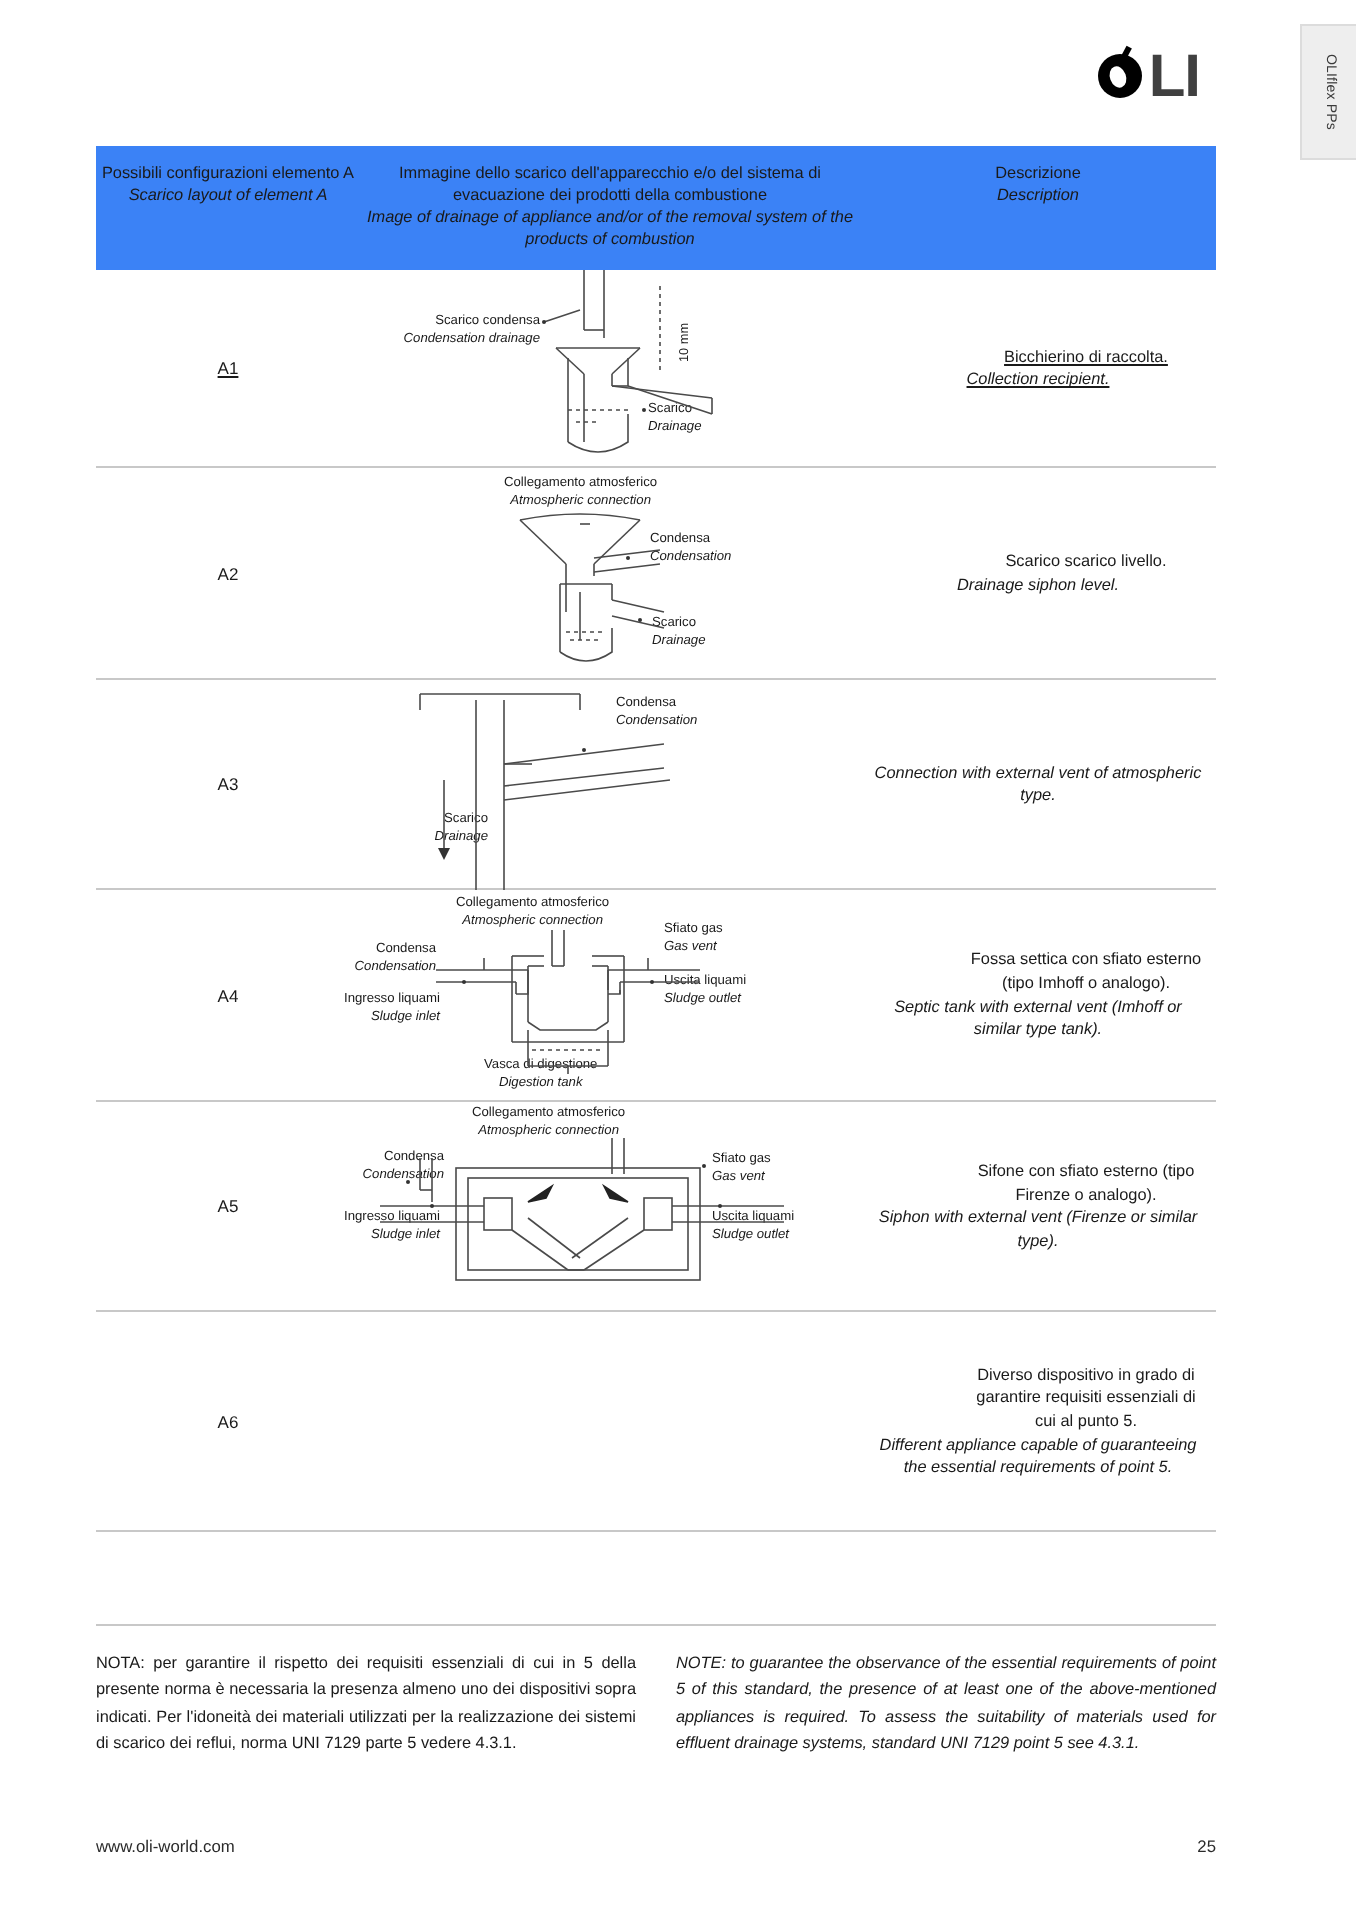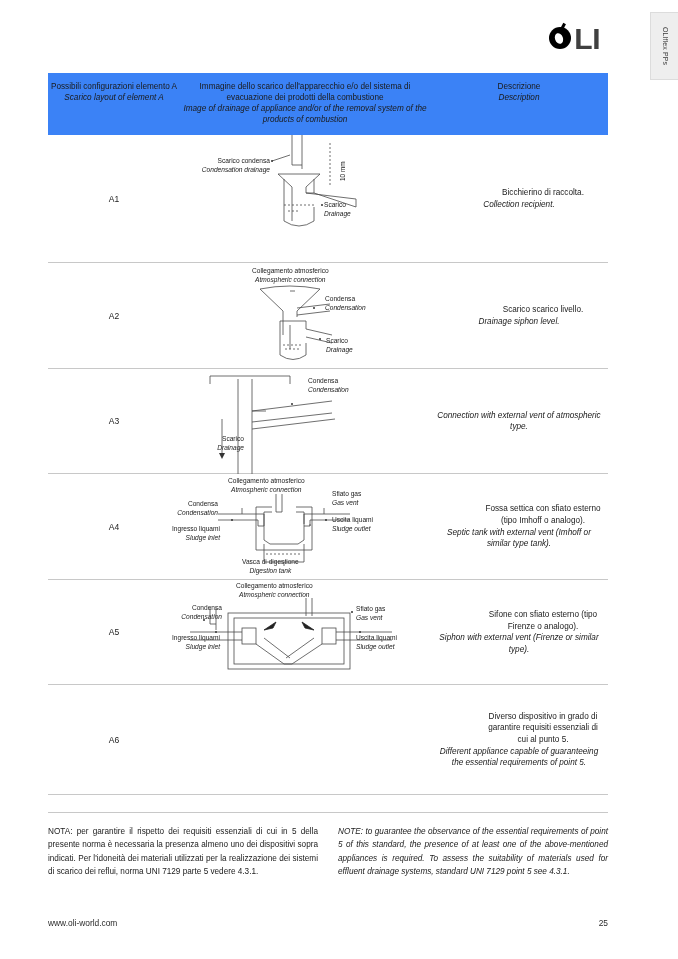--- a/index.html
+++ b/index.html
@@ -83,21 +83,21 @@
     font-size: 8.5px;
   }
   .cell-img { width: 250px; position: relative; }
   .cell-desc {
     width: 178px; display: flex; align-items: center; justify-content: center;
     text-align: center; font-size: 8.2px; line-height: 1.42; padding: 4px 6px;
   }
   .d-it { display: block; padding-left: 48px; }
   .d-en { display: block; font-style: italic; }
 
-  .r1 { height: 128px; }
+  .r1 { height: 99px; text-decoration: underline; }
   .r2 { height: 106px; }
   .r3 { height: 105px; }
   .r4 { height: 106px; }
   .r5 { height: 105px; }
   .r6 { height: 110px; }
 
   
   .dg { position: absolute; inset: 0; }
   .lbl {
     position: absolute; font-size: 6.6px; line-height: 1.3;

